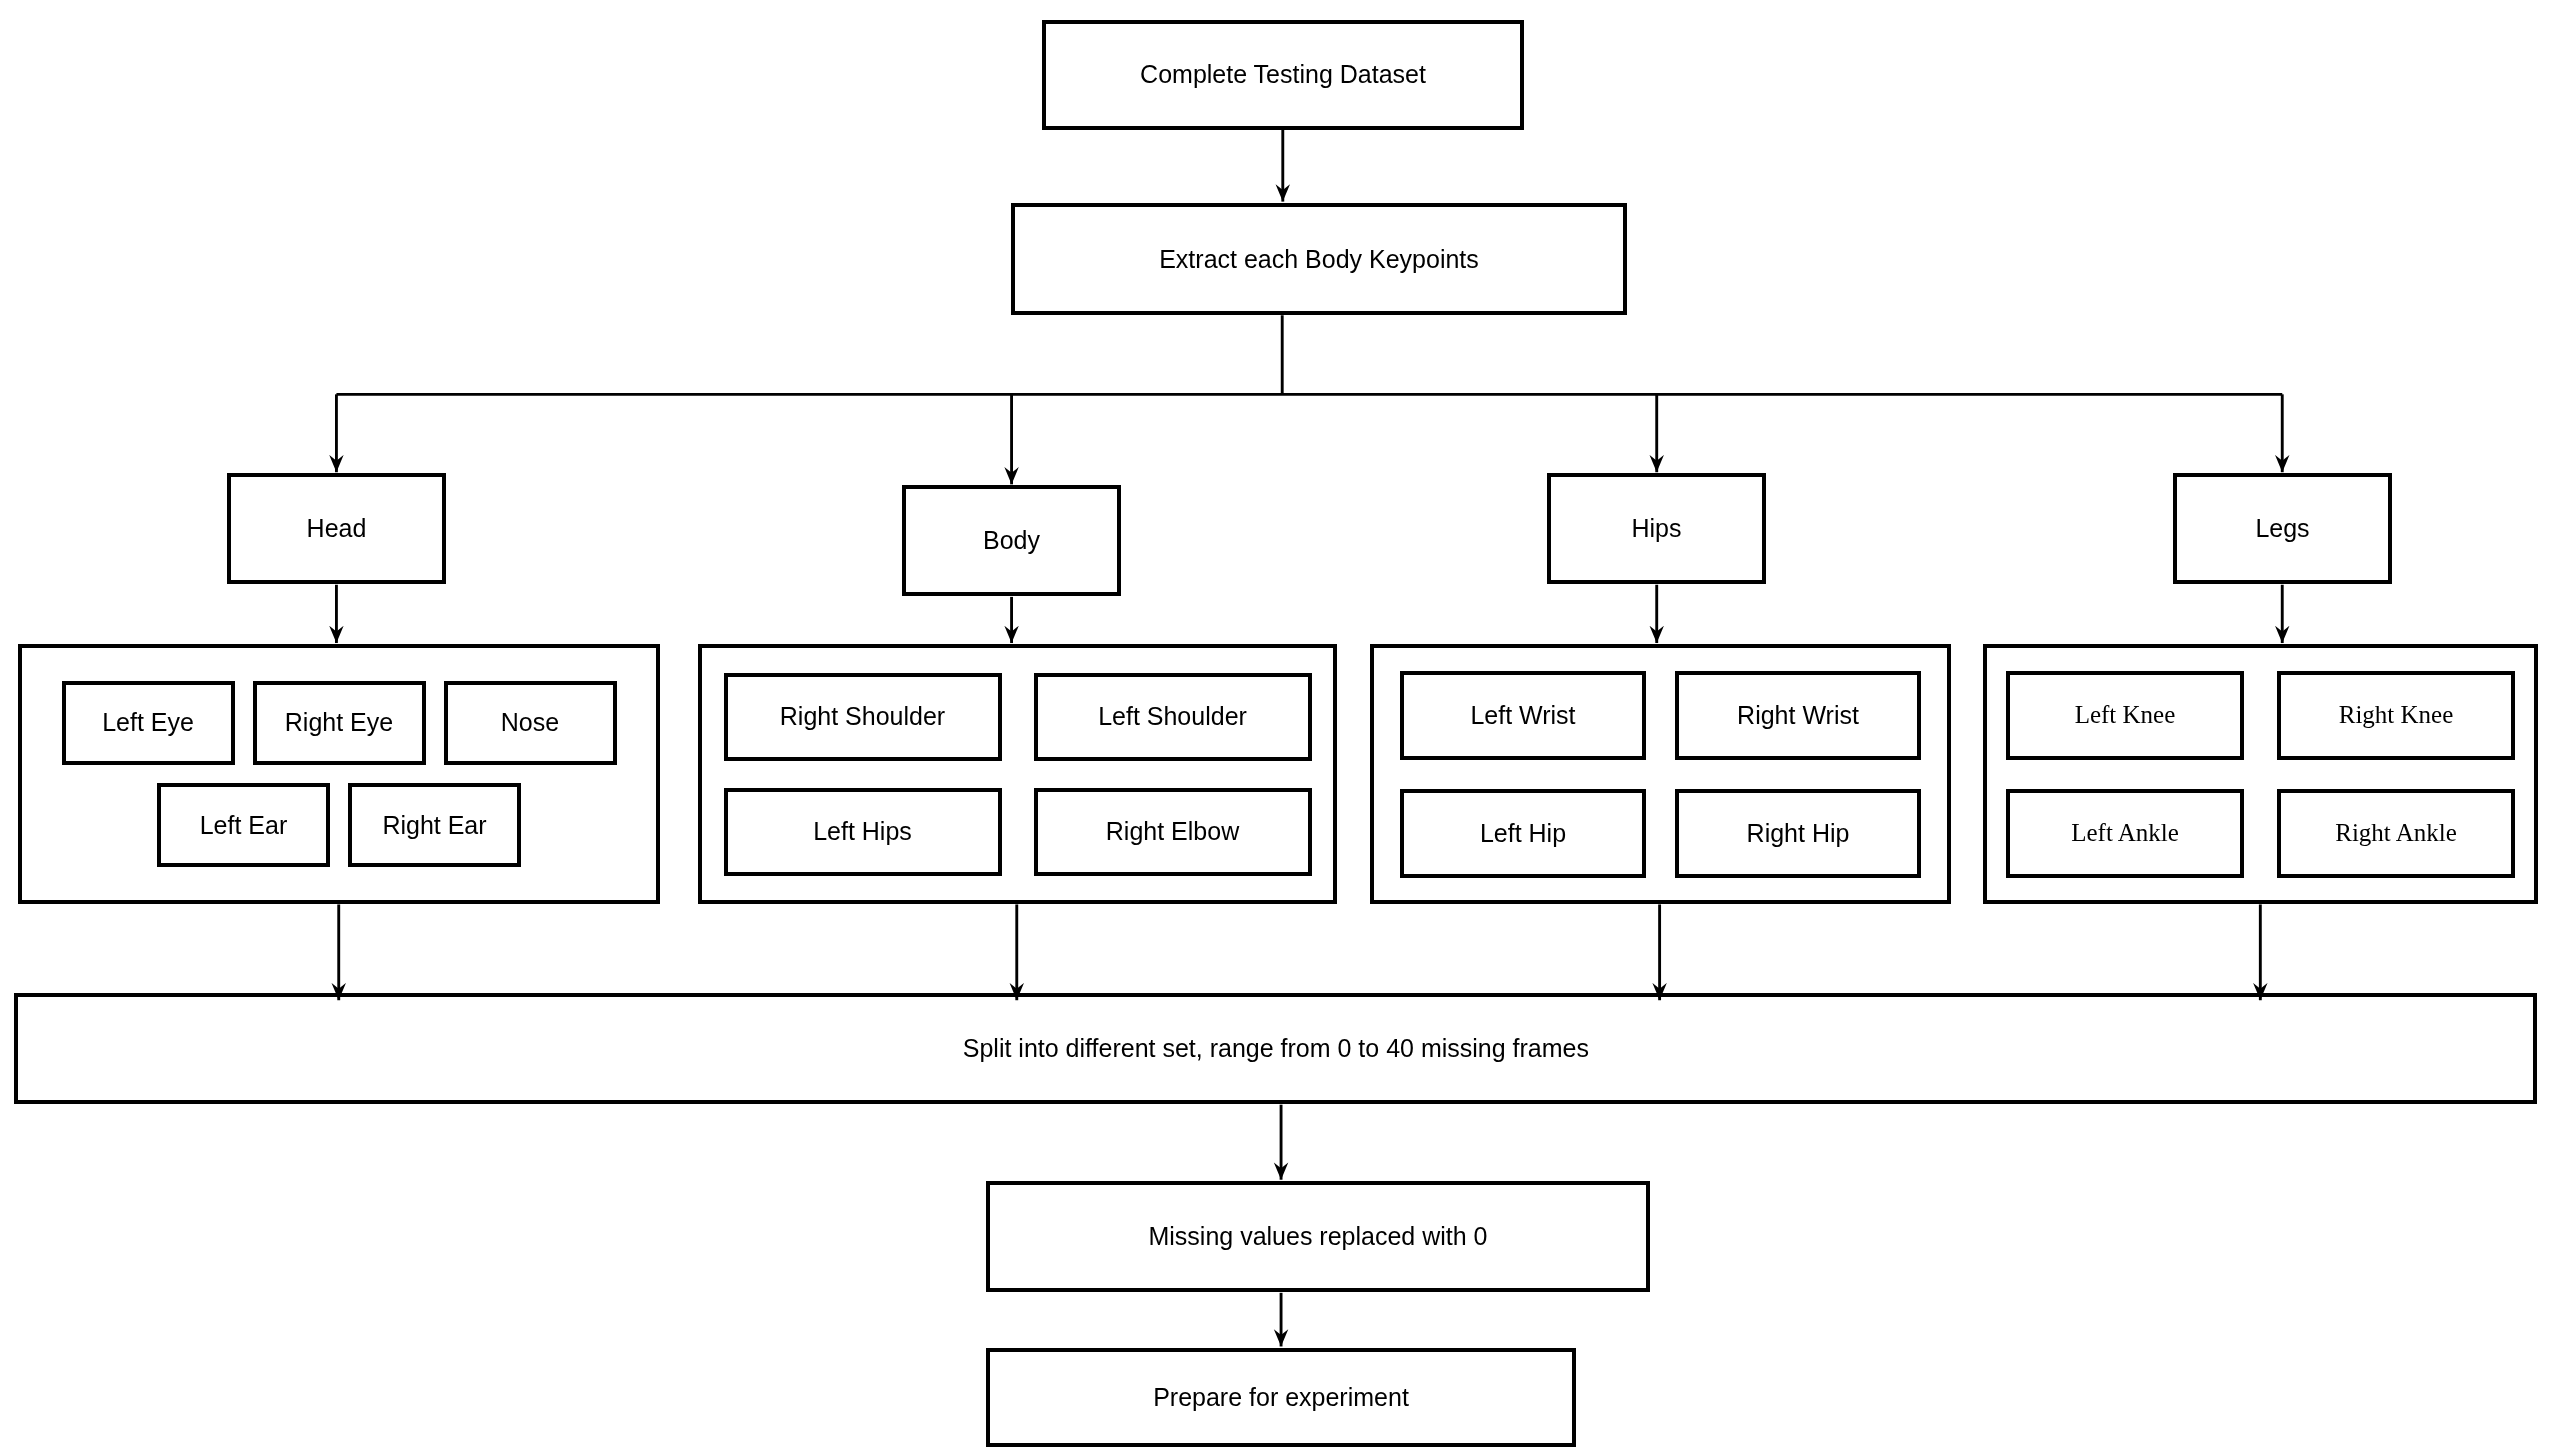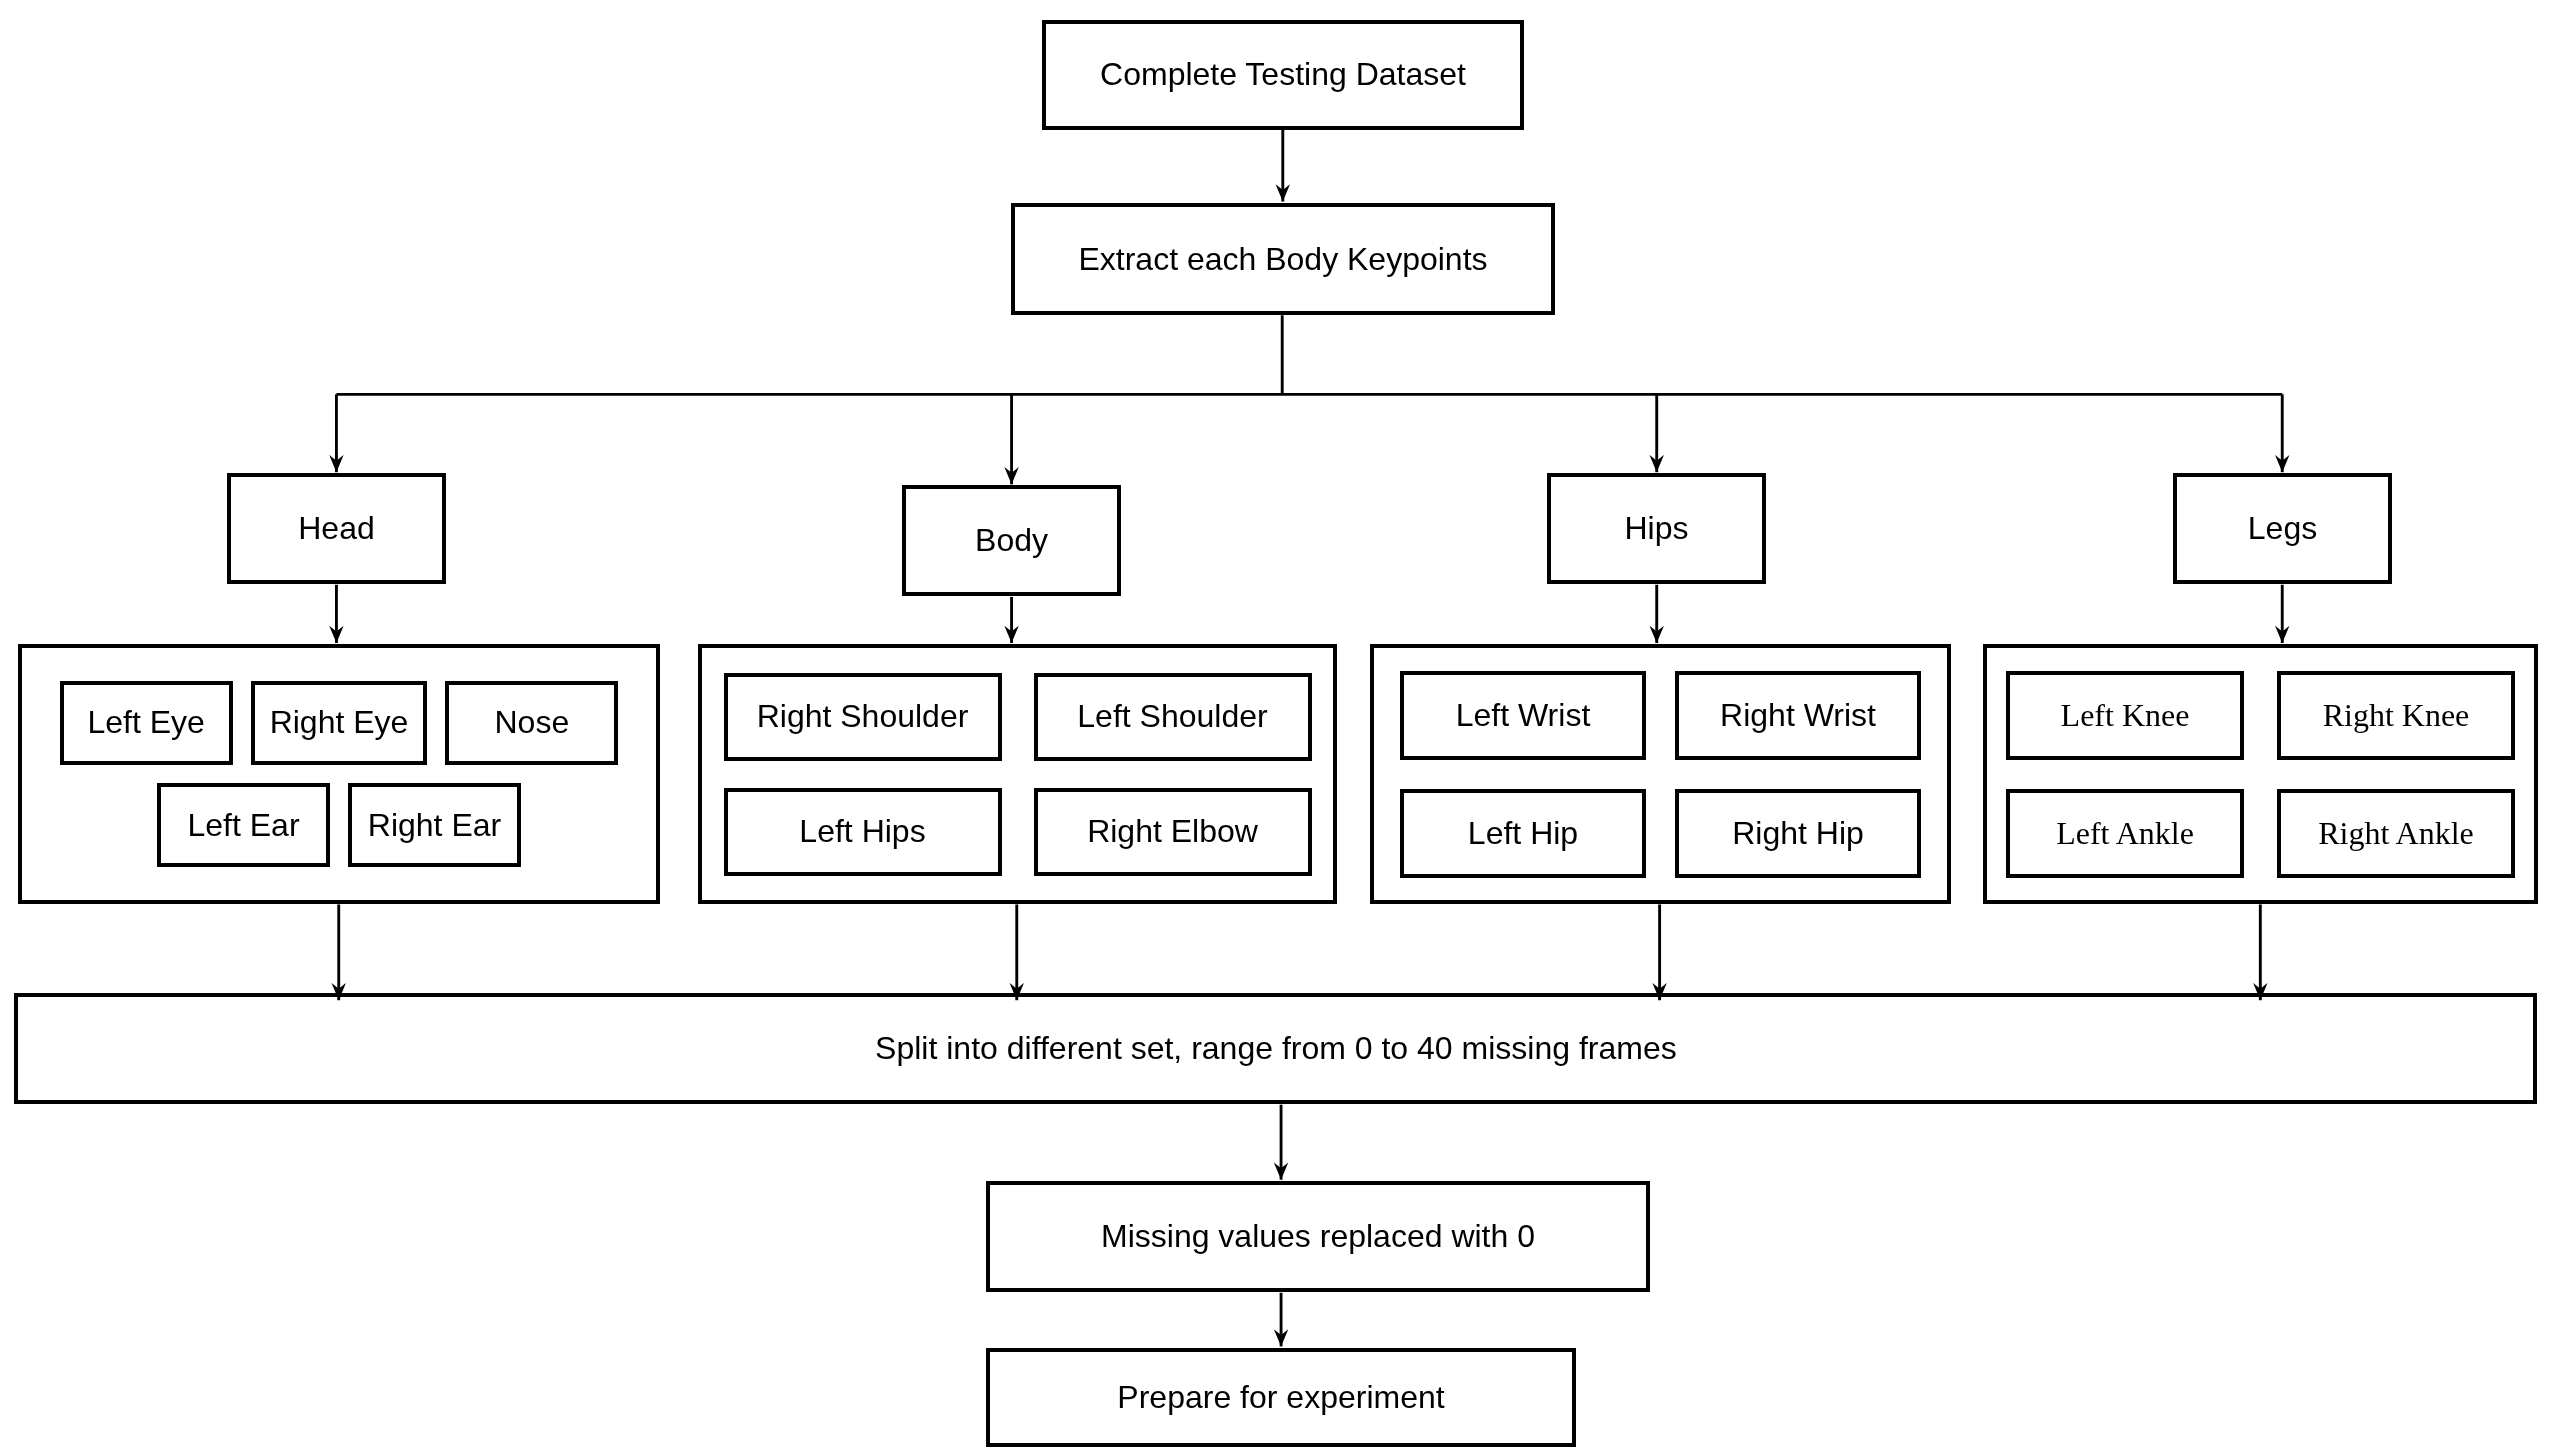--- a/index.html
+++ b/index.html
@@ -1,32 +1,32 @@
 <!DOCTYPE html>
 <html style="font-size:9.2px"><head>
 <meta charset="utf-8">
 <style>
   html,body{margin:0;padding:0;background:#ffffff;}
   .canvas{
     position:relative;
     width:2550px;height:1454px;
     background:#ffffff;
     font-family:"Liberation Sans", sans-serif;
-    font-size:32px;
+    font-size:25px;
     color:#000000;
     overflow:hidden;
   }
   .box{
     position:absolute;box-sizing:border-box;
     border:4px solid #000;background:#fff;
     display:flex;align-items:center;justify-content:center;
     text-align:center;line-height:1.15;
   }
   #b-complete{left:1042px;top:19.6px;width:482px;height:110px;}
-  #b-extract{left:1011px;top:203px;width:544px;height:112px;}
+  #b-extract{left:1011px;top:203px;width:616px;height:112px;}
   #b-head{left:227px;top:473px;width:219px;height:111px;}
   #b-body{left:902px;top:485px;width:219px;height:111px;}
   #b-hips{left:1547px;top:473px;width:219px;height:111px;}
   #b-legs{left:2173px;top:473px;width:219px;height:111px;}
   .group{
     position:absolute;box-sizing:border-box;
     border:4px solid #000;background:#fff;
     display:flex;flex-direction:column;align-items:center;justify-content:center;
   }
   #g-head{left:18px;top:644px;width:642px;height:260px;row-gap:18.5px;}

